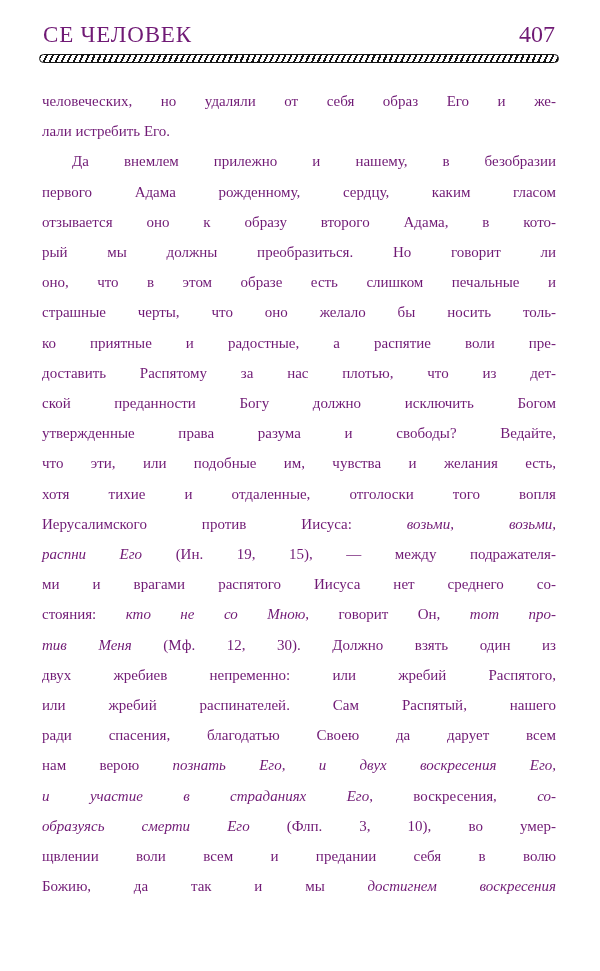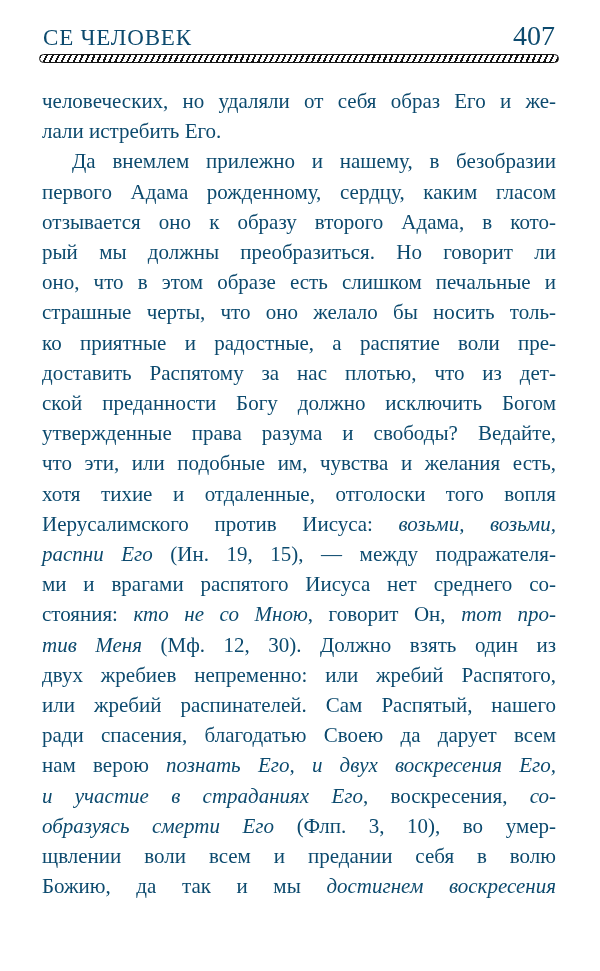--- a/index.html
+++ b/index.html
@@ -1,58 +1,58 @@
 <!DOCTYPE html>
 <html lang="ru"><head>
 <meta charset="utf-8">
 <style>
   html, body { margin: 0; padding: 0; background: #ffffff; }
   .page {
     position: relative;
     width: 600px;
     height: 971px;
     background: #ffffff;
-    color: #0c4a6e;
+    color: #701a75;
     font-family: "Liberation Serif", "DejaVu Serif", serif;
     overflow: hidden;
   }
   .running-head {
     position: absolute;
     top: 21px;
     left: 43px;
     right: 45px;
     display: flex;
     justify-content: space-between;
     align-items: baseline;
     font-size: 23px;
     line-height: 1.1;
   }
   .running-head .title { letter-spacing: 0.8px; }
-  .running-head .pagenum { font-size: 28px; text-align: right; }
+  .running-head .pagenum { font-size: 24px; text-align: right; }
   .rope {
     position: absolute;
     top: 54px;
     left: 39px;
     right: 41px;
     height: 9px;
     box-sizing: border-box;
     border: 1.3px solid #151515;
     border-radius: 5px;
     background: repeating-linear-gradient(
       115deg,
       #151515 0px, #151515 1.9px,
       #ffffff 1.9px, #ffffff 5.4px
     );
   }
   .page-body {
     position: absolute;
     top: 86px;
     left: 42px;
     right: 44px;
-    font-size: 21px;
+    font-size: 15px;
     line-height: 30.2px;
   }
   .para { margin: 0; }
   .line {
     text-align: justify;
     text-align-last: justify;
     white-space: normal;
   }
   .line.last { text-align-last: left; }
   .line.indent { text-indent: 30px; }

